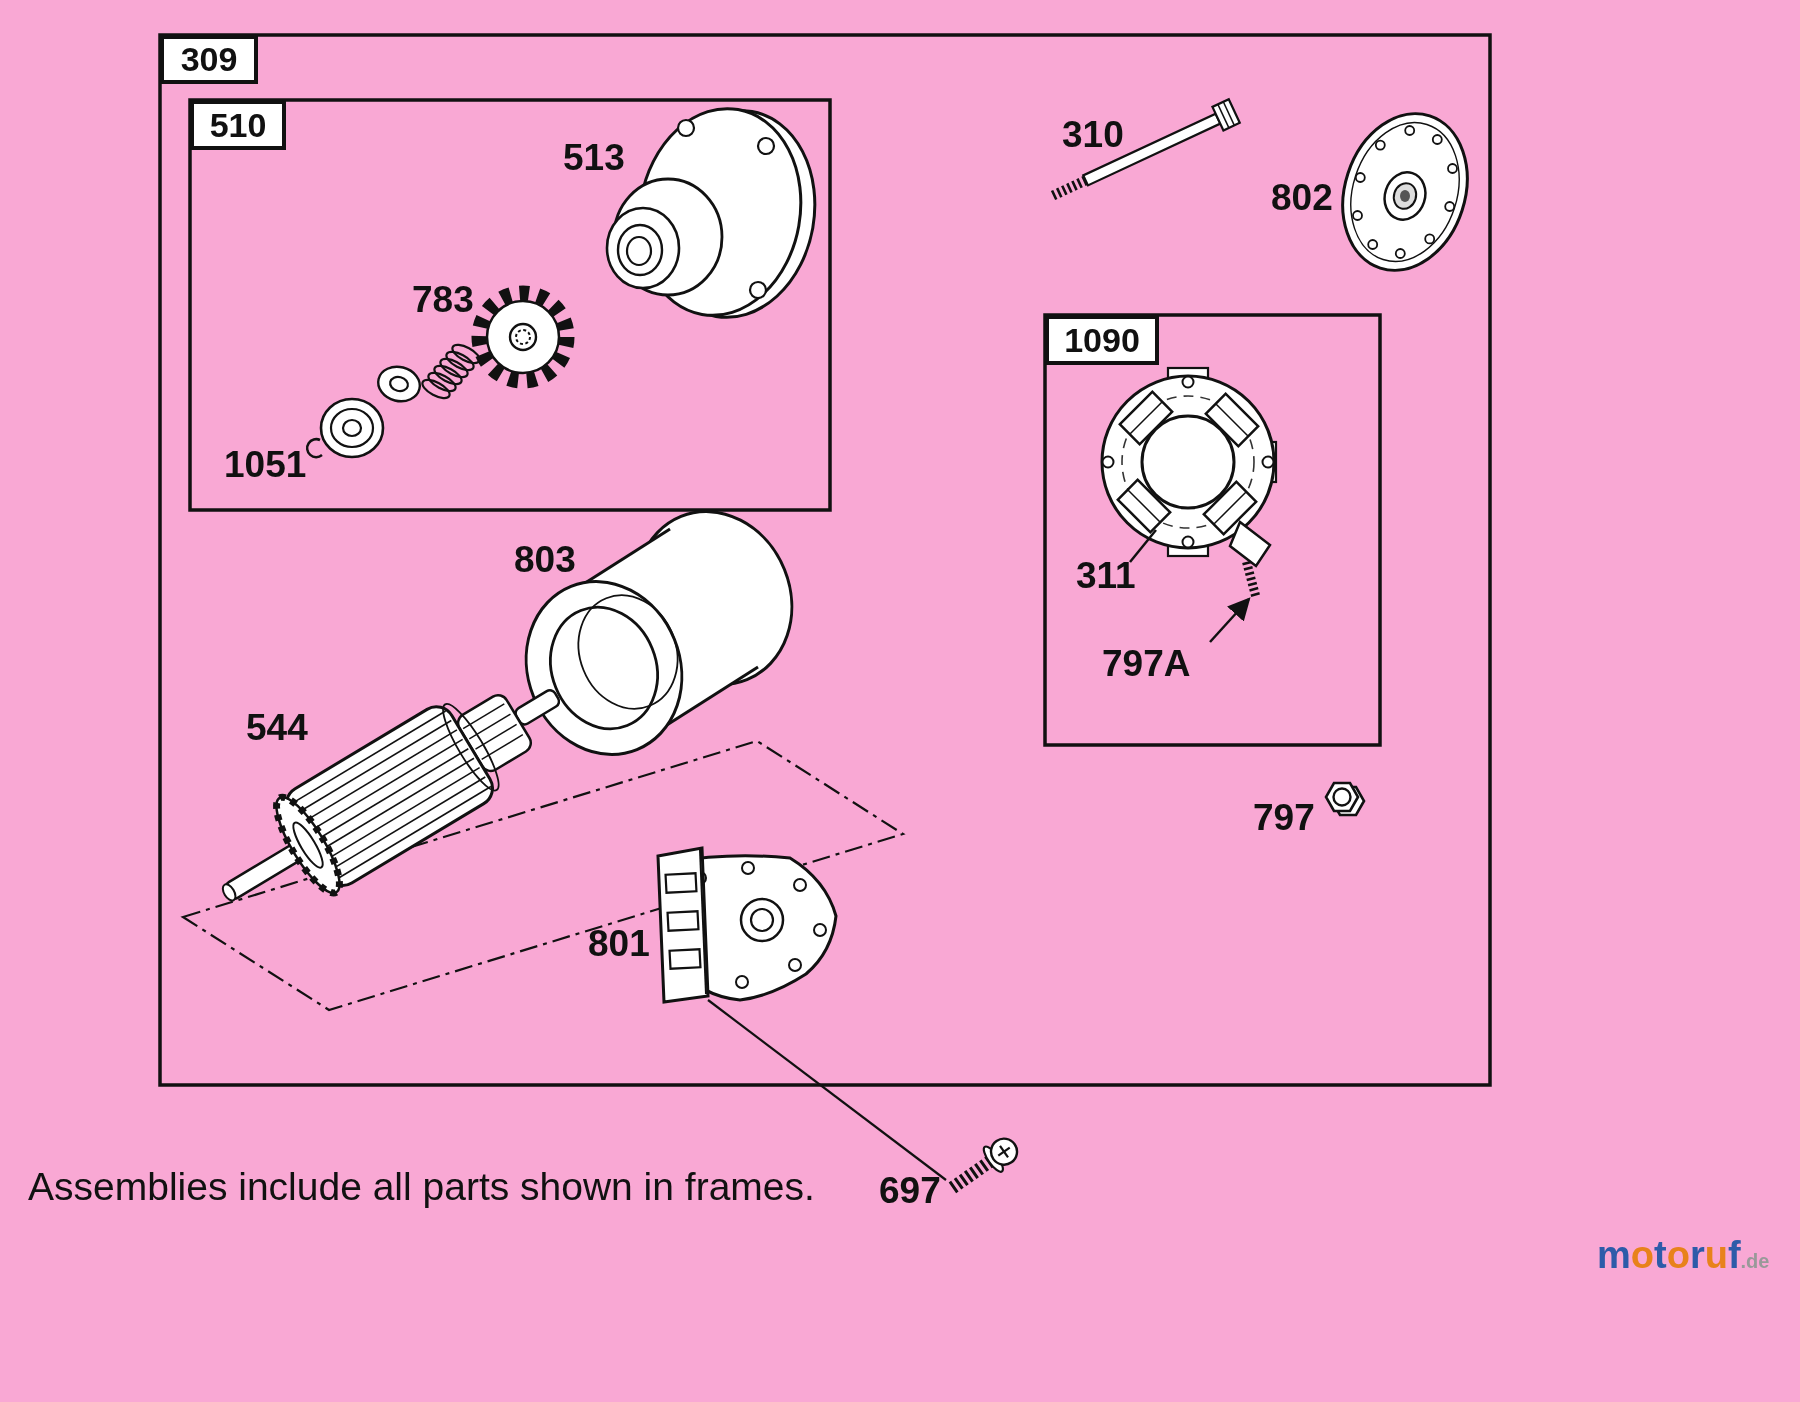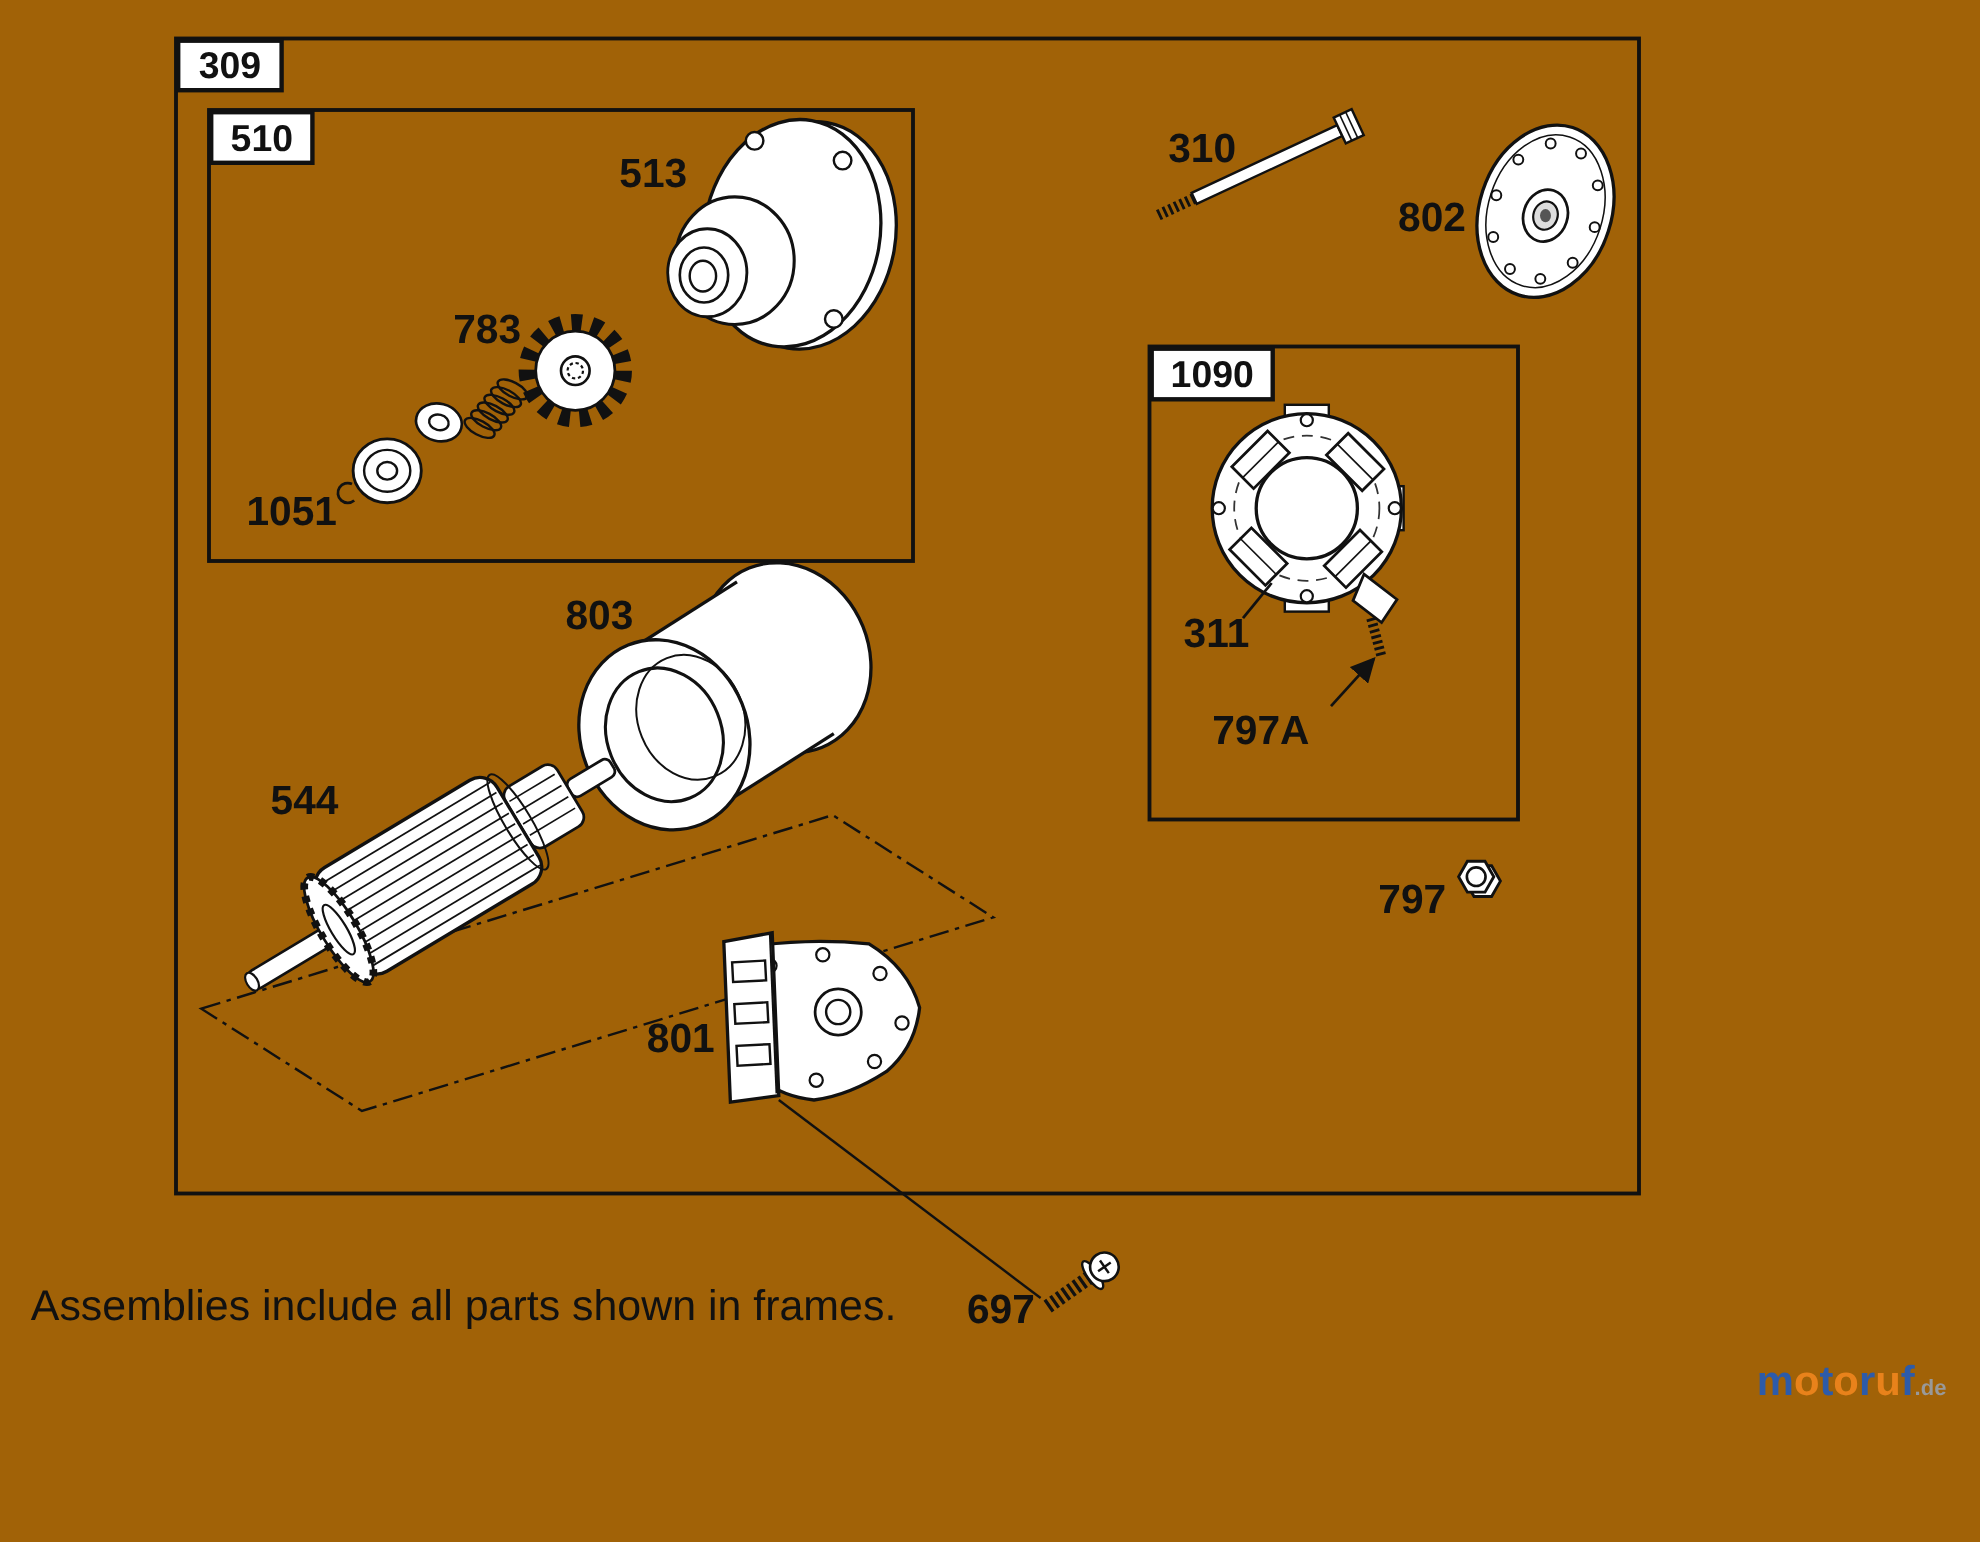--- a/index.html
+++ b/index.html
@@ -1,16 +1,16 @@
 <!DOCTYPE html>
 <html><head>
 <meta charset="utf-8">
 <style>
   html,body{margin:0;padding:0;background:#ffffff;}
-  .stage{position:relative;width:1800px;height:1402px;background:#a16207;overflow:hidden;}
+  .stage{position:relative;width:1800px;height:1402px;background:#f9a8d4;overflow:hidden;}
   svg{display:block;}
   svg text{font-family:"Liberation Sans", sans-serif;fill:#111;}
   .frame-label{font-size:34px;font-weight:bold;}
   .part-label{font-size:37px;font-weight:bold;}
   .caption-text{font-size:39px;font-weight:400;}
   .wm{font-size:38px;font-weight:bold;}
   .wm-suffix{font-size:20px;font-weight:bold;}
   .ln{stroke:#111;fill:none;}
   .wfill{fill:#ffffff;stroke:#111;}
 </style>

